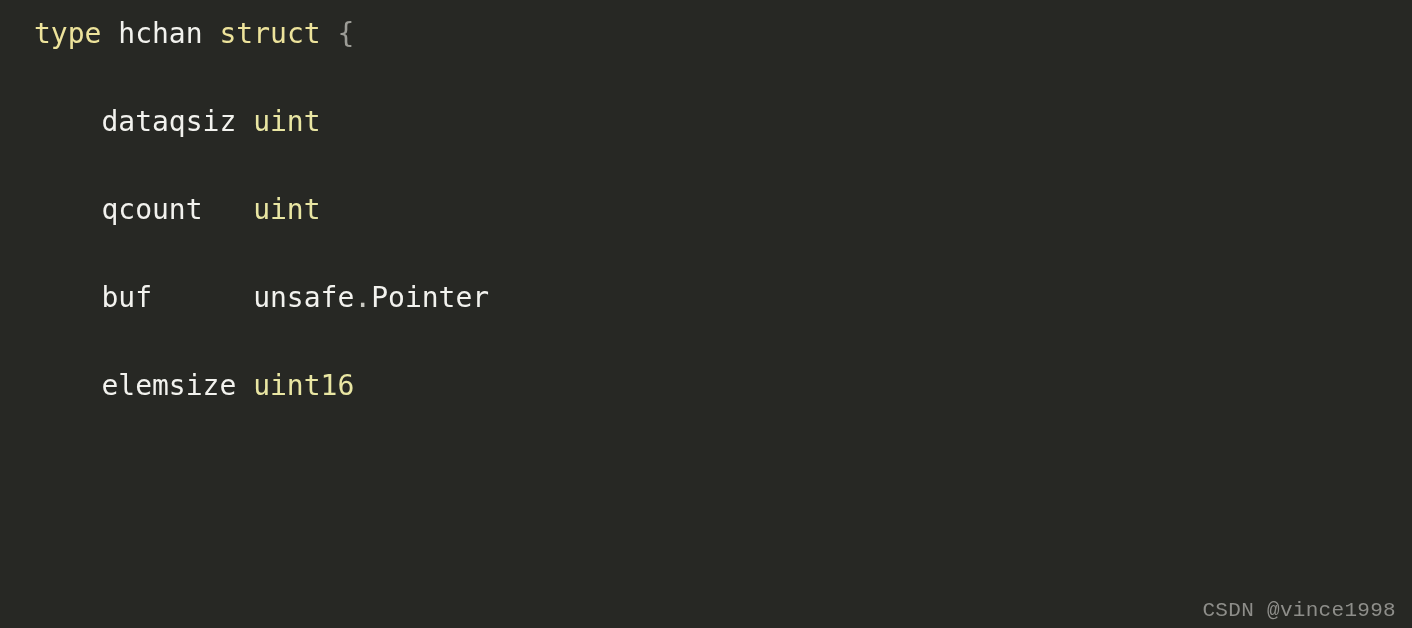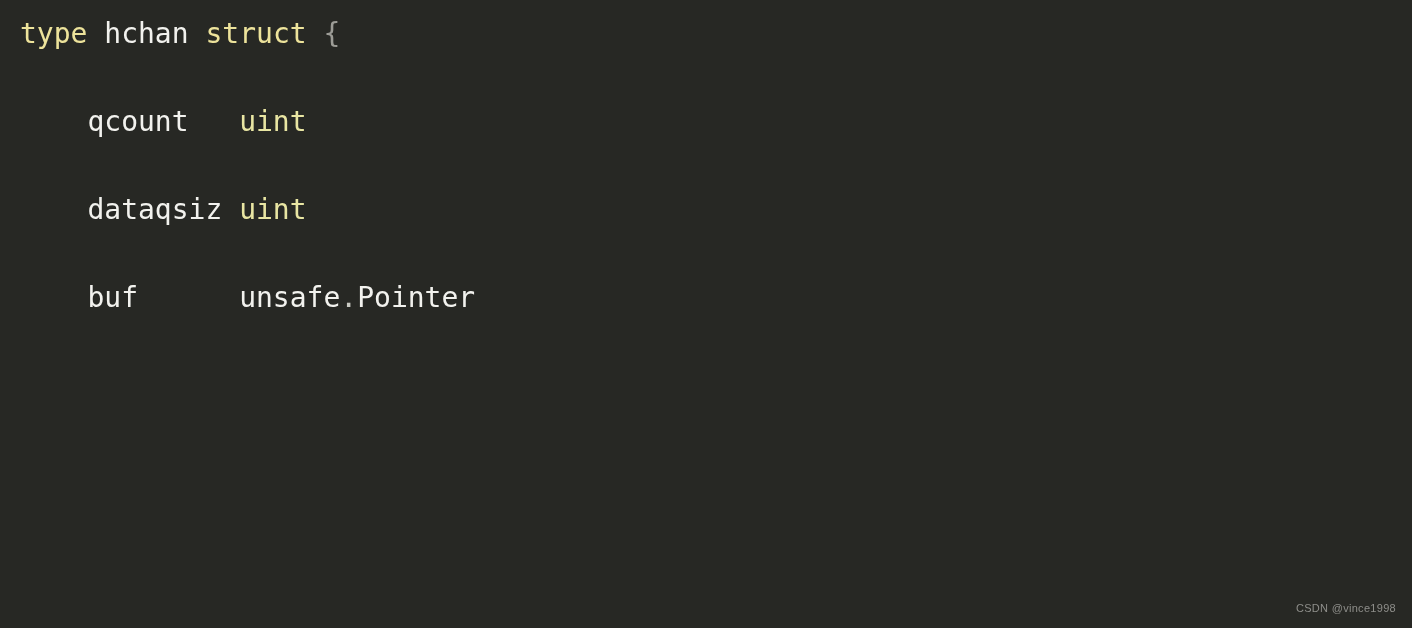--- a/index.html
+++ b/index.html
@@ -31,54 +31,56 @@
     line-height: 44px;
     white-space: pre;
     letter-spacing: 0px;
     -webkit-font-smoothing: antialiased;
   }
 
   .code-line {
     display: block;
     height: 44px;
     white-space: pre;
+    margin-left: 14px;
   }
 
   
   .tok-keyword   { color: #EDE39B; }
   .tok-type      { color: #E9E6A3; }
   .tok-ident     { color: #F2F2EE; }
   .tok-field     { color: #F2F2EE; }
   .tok-plain     { color: #F2F2EE; }
   .tok-punct     { color: #9C9C96; }
   .tok-operator  { color: #8A8F70; }
   .tok-dot       { color: #C9C9C2; }
 
   
   #watermark {
     position: absolute;
     right: 16px;
-    bottom: 14px;
-    font-family: Liberation Sans, sans-serif;
-    font-size: 11px;
+    bottom: 6px;
+    font-family: Liberation Mono, monospace;
+    font-size: 21px;
     color: #8E8E8A;
     letter-spacing: 0.3px;
     white-space: nowrap;
     user-select: none;
   }
 </style>
 </head>
 <body>
 
 <div id="code-surface">
 
   <pre class="code-block" id="code-block"><span class="code-line"><span class="tok-keyword">type</span><span class="tok-plain"> </span><span class="tok-ident">hchan</span><span class="tok-plain"> </span><span class="tok-keyword">struct</span><span class="tok-plain"> </span><span class="tok-punct">{</span></span>
+<span class="code-line"><span class="tok-plain">    </span><span class="tok-field">dataqsiz </span><span class="tok-type">uint</span></span>
 <span class="code-line"><span class="tok-plain">    </span><span class="tok-field">qcount   </span><span class="tok-type">uint</span></span>
-<span class="code-line"><span class="tok-plain">    </span><span class="tok-field">dataqsiz </span><span class="tok-type">uint</span></span>
 <span class="code-line"><span class="tok-plain">    </span><span class="tok-field">buf      </span><span class="tok-plain">unsafe</span><span class="tok-dot">.</span><span class="tok-plain">Pointer</span></span>
+<span class="code-line"><span class="tok-plain">    </span><span class="tok-field">elemsize </span><span class="tok-type">uint16</span></span>
 
 
 
 
 
 
 </pre>
 
   <div id="watermark">CSDN @vince1998</div>
 

